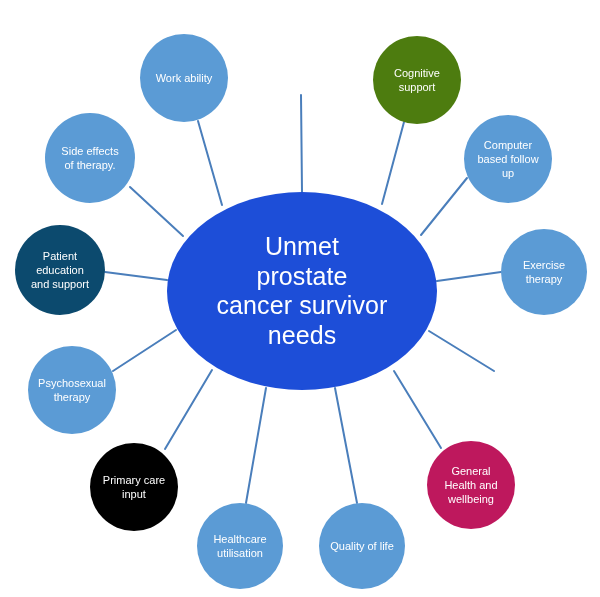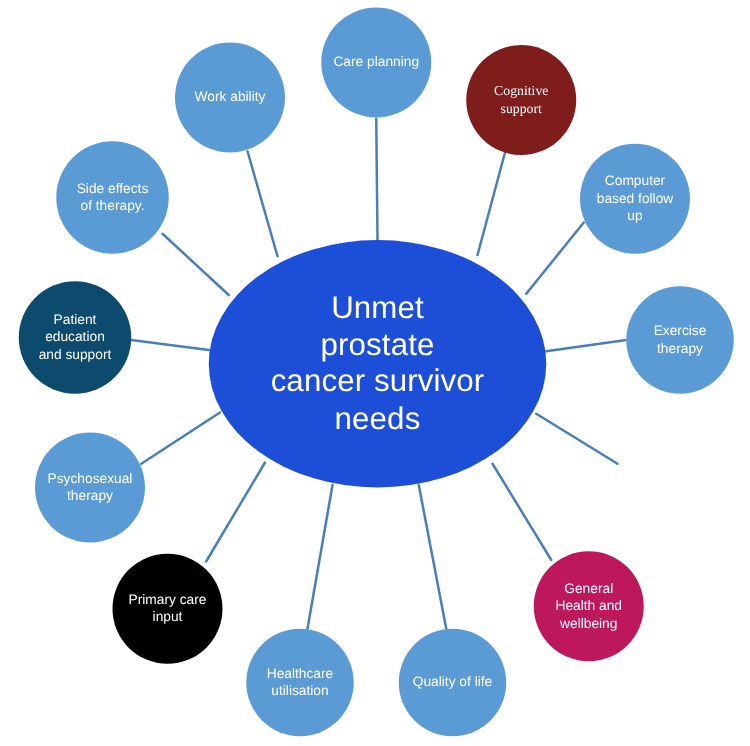--- a/index.html
+++ b/index.html
@@ -86,24 +86,21 @@
       <line x1="222" y1="205" x2="198" y2="121" stroke="#4A7EBB" stroke-width="2" stroke-linecap="round"></line>
     </svg>
 
   <div class="hub" id="hub-node" style="left: 167px; top: 192px; width: 270px; height: 198px; background: #1d4ed8;">
     <span class="hub-label" style="color: rgb(255, 255, 255);">Unmet
 prostate
 cancer survivor
 needs</span>
   </div>
 
-<div class="node" id="node-care-planning" style="left: 257px; top: 6px; width: 88px; height: 88px; background: rgb(91, 155, 213);">
-      <span class="node-label" style="color: rgb(255, 255, 255);">Care planning</span>
-    </div>
-    <div class="node" id="node-cognitive-support" style="left: 373px; top: 36px; width: 88px; height: 88px; background: #7f1d1d; font-family: Liberation Serif, serif;">
+    <div class="node" id="node-cognitive-support" style="left: 373px; top: 36px; width: 88px; height: 88px; background: #4d7c0f;">
       <span class="node-label" style="color: rgb(255, 255, 255);">Cognitive
 support</span>
     </div>
     <div class="node" id="node-computer-based-follow-up" style="left: 464px; top: 115px; width: 88px; height: 88px; background: rgb(91, 155, 213);">
       <span class="node-label" style="color: rgb(255, 255, 255);">Computer
 based follow
 up</span>
     </div>
     <div class="node" id="node-exercise-therapy" style="left: 501px; top: 229px; width: 86px; height: 86px; background: rgb(91, 155, 213);">
       <span class="node-label" style="color: rgb(255, 255, 255);">Exercise

